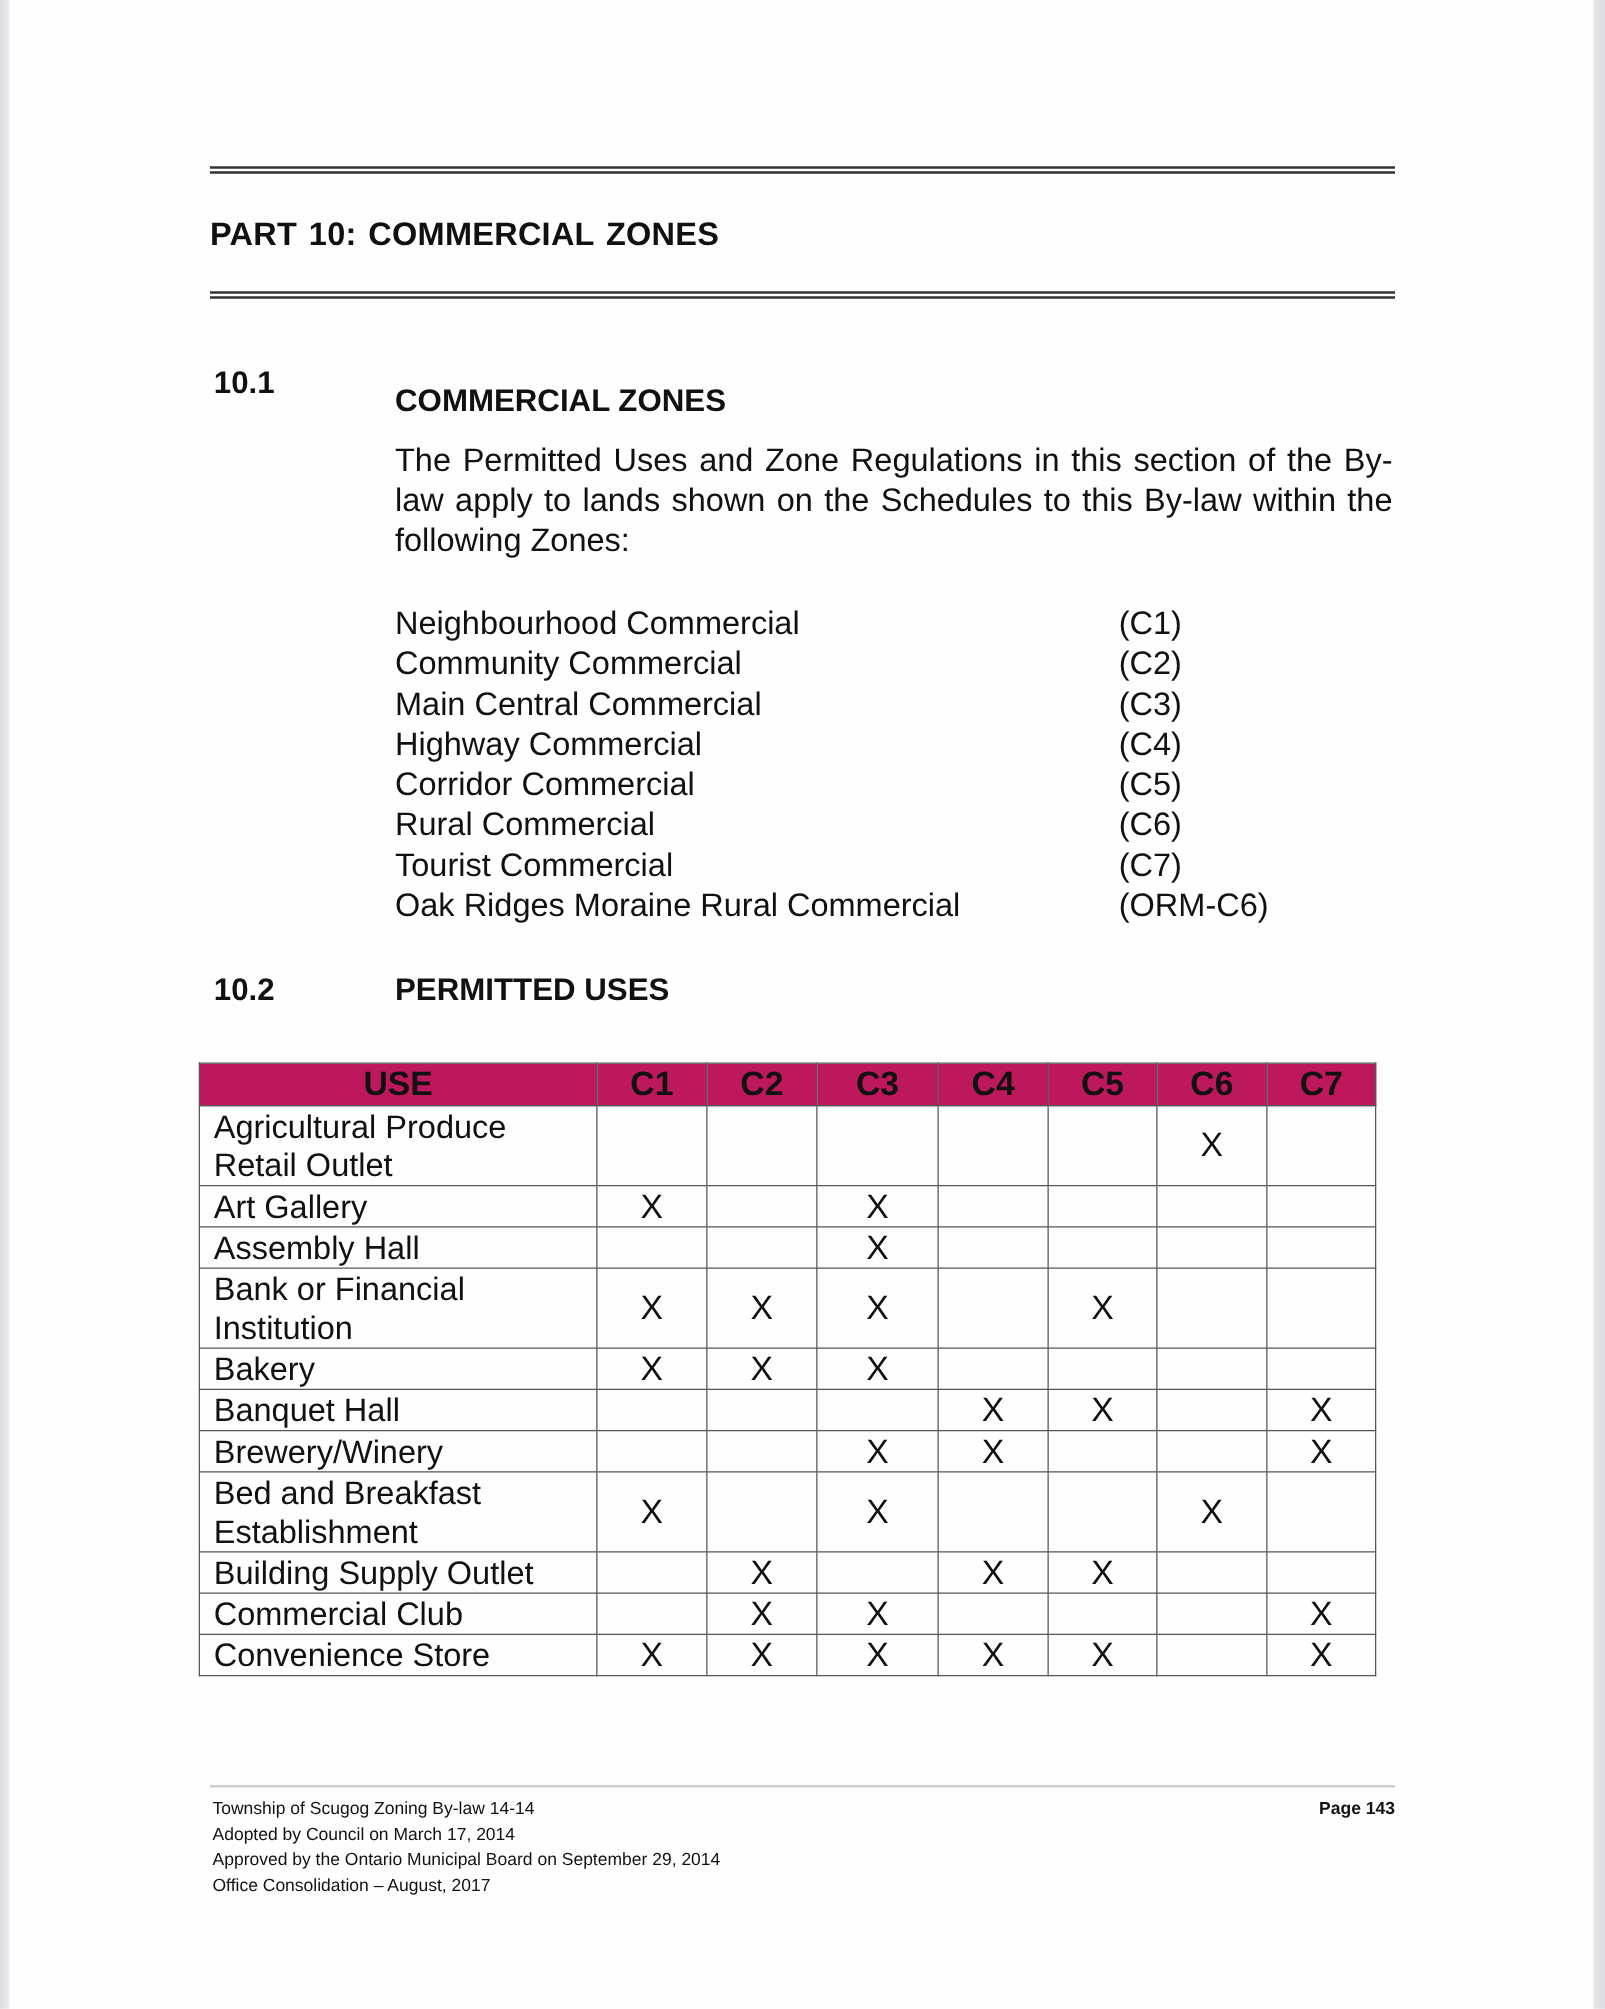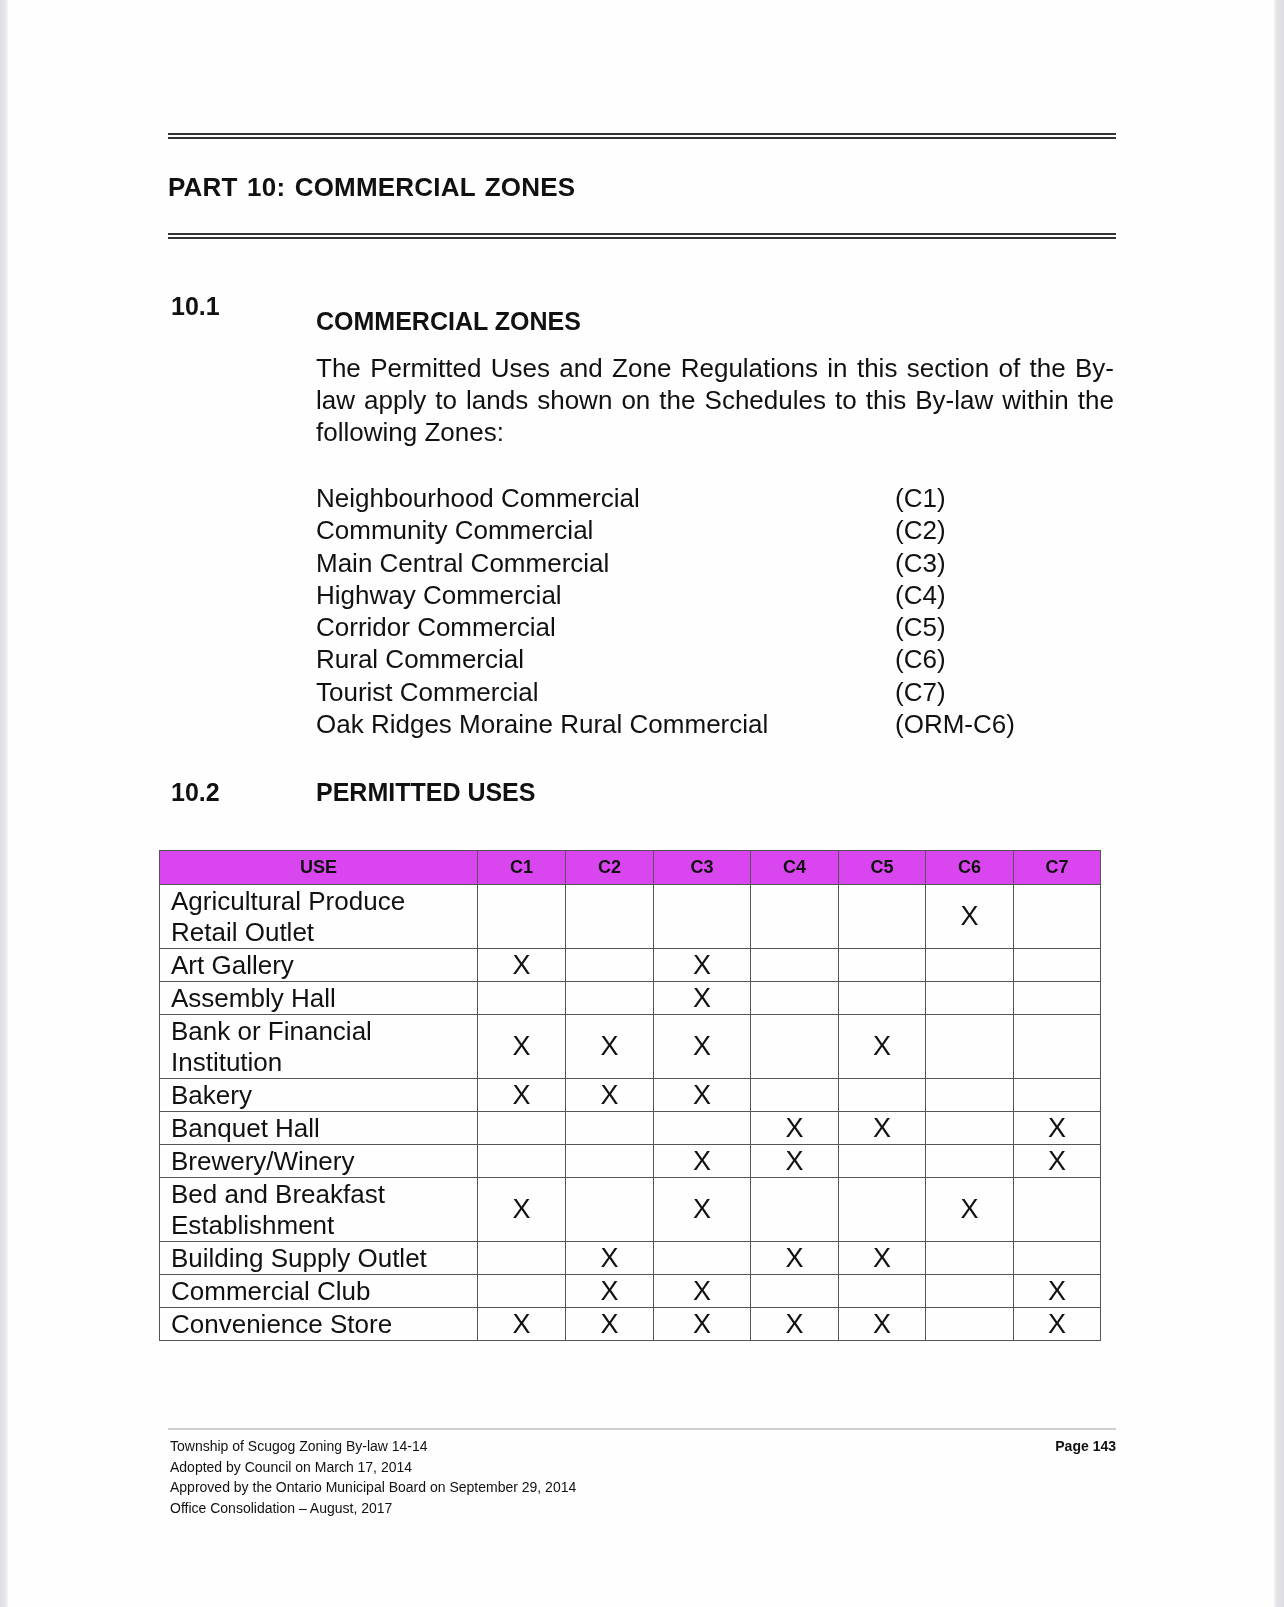--- a/index.html
+++ b/index.html
@@ -58,25 +58,25 @@
       position: absolute; left: 159px; top: 850px;
       border-collapse: collapse;
       font-size: 26px;
       table-layout: fixed;
     }
     table.uses th, table.uses td {
       border: 1.5px solid #555;
       padding: 0;
     }
     table.uses th {
-      background: #d946ef;
+      background: #be185d;
       font-weight: bold;
       height: 33px;
       text-align: center;
-      font-size: 18px;
+      font-size: 27px;
     }
     table.uses td.use {
       text-align: left;
       padding-left: 11px;
       line-height: 31px;
     }
     table.uses td.mark {
       text-align: center;
       font-size: 27px;
     }

